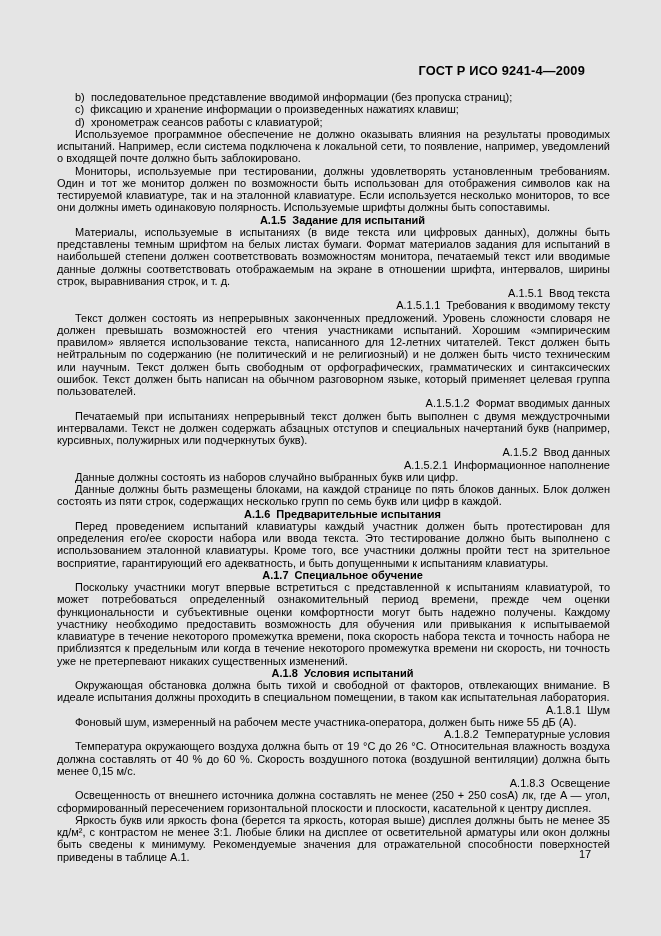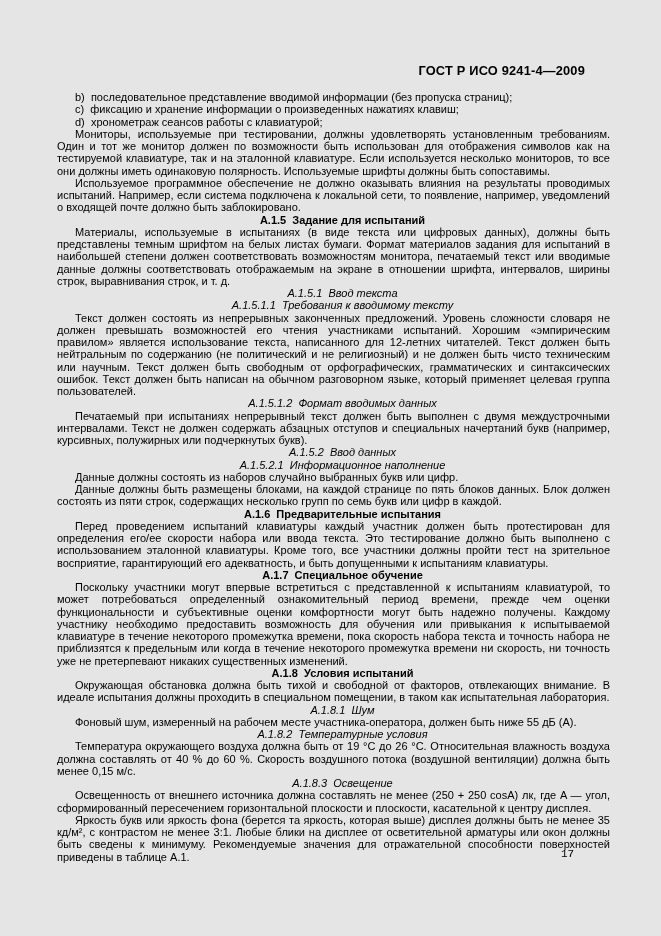--- a/index.html
+++ b/index.html
@@ -40,44 +40,42 @@
   .doc-body p {
     margin: 0;
     padding: 0;
     text-indent: 18px;
   }
   .doc-body p.heading3 {
     font-weight: bold;
     text-align: center;
   }
   .doc-body p.heading4 {
-    text-align: center;
-    font-style: italic;
+    text-align: right;
   }
   .page-number {
     position: absolute;
     top: 848px;
-    left: 561px;
+    left: 579px;
     font-size: 11px;
     color: #000000;
-    font-family: Liberation Mono, monospace;
   }
 </style>
 </head>
 <body>
 
 <div class="page">
   <div class="doc-header">ГОСТ Р ИСО 9241-4—2009</div>
 
   <div class="doc-body">
       <p class="list-item">b)&nbsp; последовательное представление вводимой информации (без пропуска страниц);</p>
       <p class="list-item">c)&nbsp; фиксацию и хранение информации о произведенных нажатиях клавиш;</p>
       <p class="list-item">d)&nbsp; хронометраж сеансов работы с клавиатурой;</p>
+      <p class="paragraph">Используемое программное обеспечение не должно оказывать влияния на результаты проводимых испытаний. Например, если система подключена к локальной сети, то появление, например, уведомлений о входящей почте должно быть заблокировано.</p>
       <p class="paragraph">Мониторы, используемые при тестировании, должны удовлетворять установленным требованиям. Один и тот же монитор должен по возможности быть использован для отображения символов как на тестируемой клавиатуре, так и на эталонной клавиатуре. Если используется несколько мониторов, то все они должны иметь одинаковую полярность. Используемые шрифты должны быть сопоставимы.</p>
-      <p class="paragraph">Используемое программное обеспечение не должно оказывать влияния на результаты проводимых испытаний. Например, если система подключена к локальной сети, то появление, например, уведомлений о входящей почте должно быть заблокировано.</p>
       <p class="heading3">А.1.5&nbsp; Задание для испытаний</p>
       <p class="paragraph">Материалы, используемые в испытаниях (в виде текста или цифровых данных), должны быть представлены темным шрифтом на белых листах бумаги. Формат материалов задания для испытаний в наибольшей степени должен соответствовать возможностям монитора, печатаемый текст или вводимые данные должны соответствовать отображаемым на экране в отношении шрифта, интервалов, ширины строк, выравнивания строк, и т. д.</p>
       <p class="heading4">А.1.5.1&nbsp; Ввод текста</p>
       <p class="heading4">А.1.5.1.1&nbsp; Требования к вводимому тексту</p>
       <p class="paragraph">Текст должен состоять из непрерывных законченных предложений. Уровень сложности словаря не должен превышать возможностей его чтения участниками испытаний. Хорошим «эмпирическим правилом» является использование текста, написанного для 12-летних читателей. Текст должен быть нейтральным по содержанию (не политический и не религиозный) и не должен быть чисто техническим или научным. Текст должен быть свободным от орфографических, грамматических и синтаксических ошибок. Текст должен быть написан на обычном разговорном языке, который применяет целевая группа пользователей.</p>
       <p class="heading4">А.1.5.1.2&nbsp; Формат вводимых данных</p>
       <p class="paragraph">Печатаемый при испытаниях непрерывный текст должен быть выполнен с двумя междустрочными интервалами. Текст не должен содержать абзацных отступов и специальных начертаний букв (например, курсивных, полужирных или подчеркнутых букв).</p>
       <p class="heading4">А.1.5.2&nbsp; Ввод данных</p>
       <p class="heading4">А.1.5.2.1&nbsp; Информационное наполнение</p>
       <p class="paragraph">Данные должны состоять из наборов случайно выбранных букв или цифр.</p>

